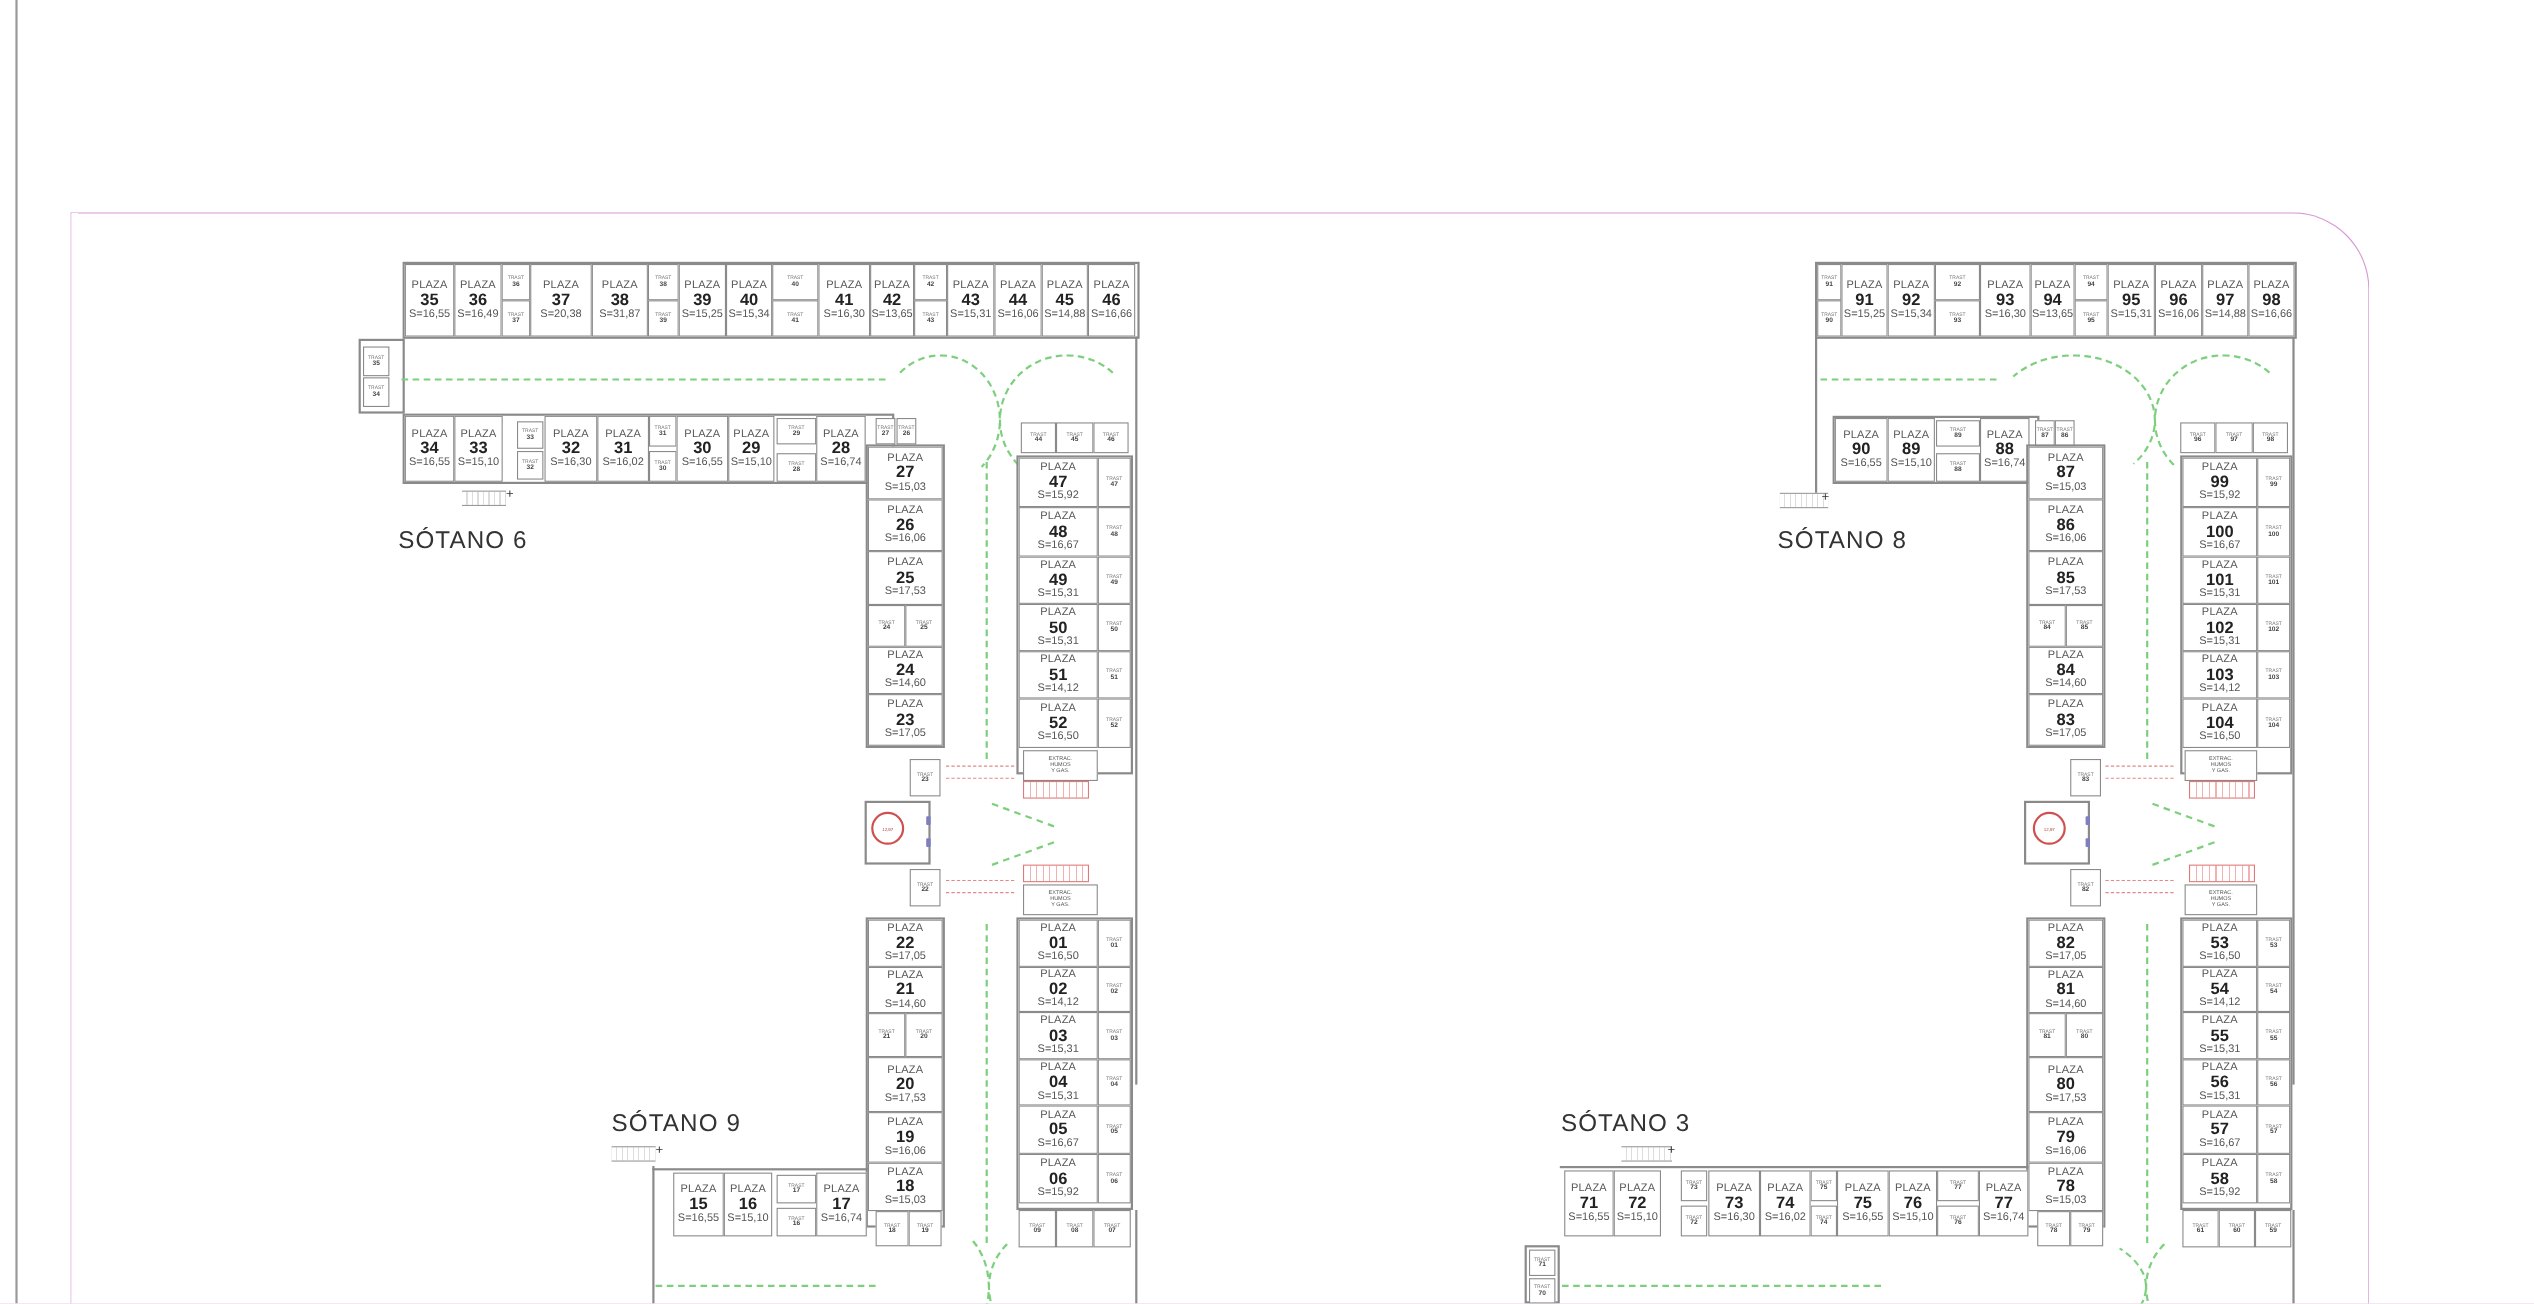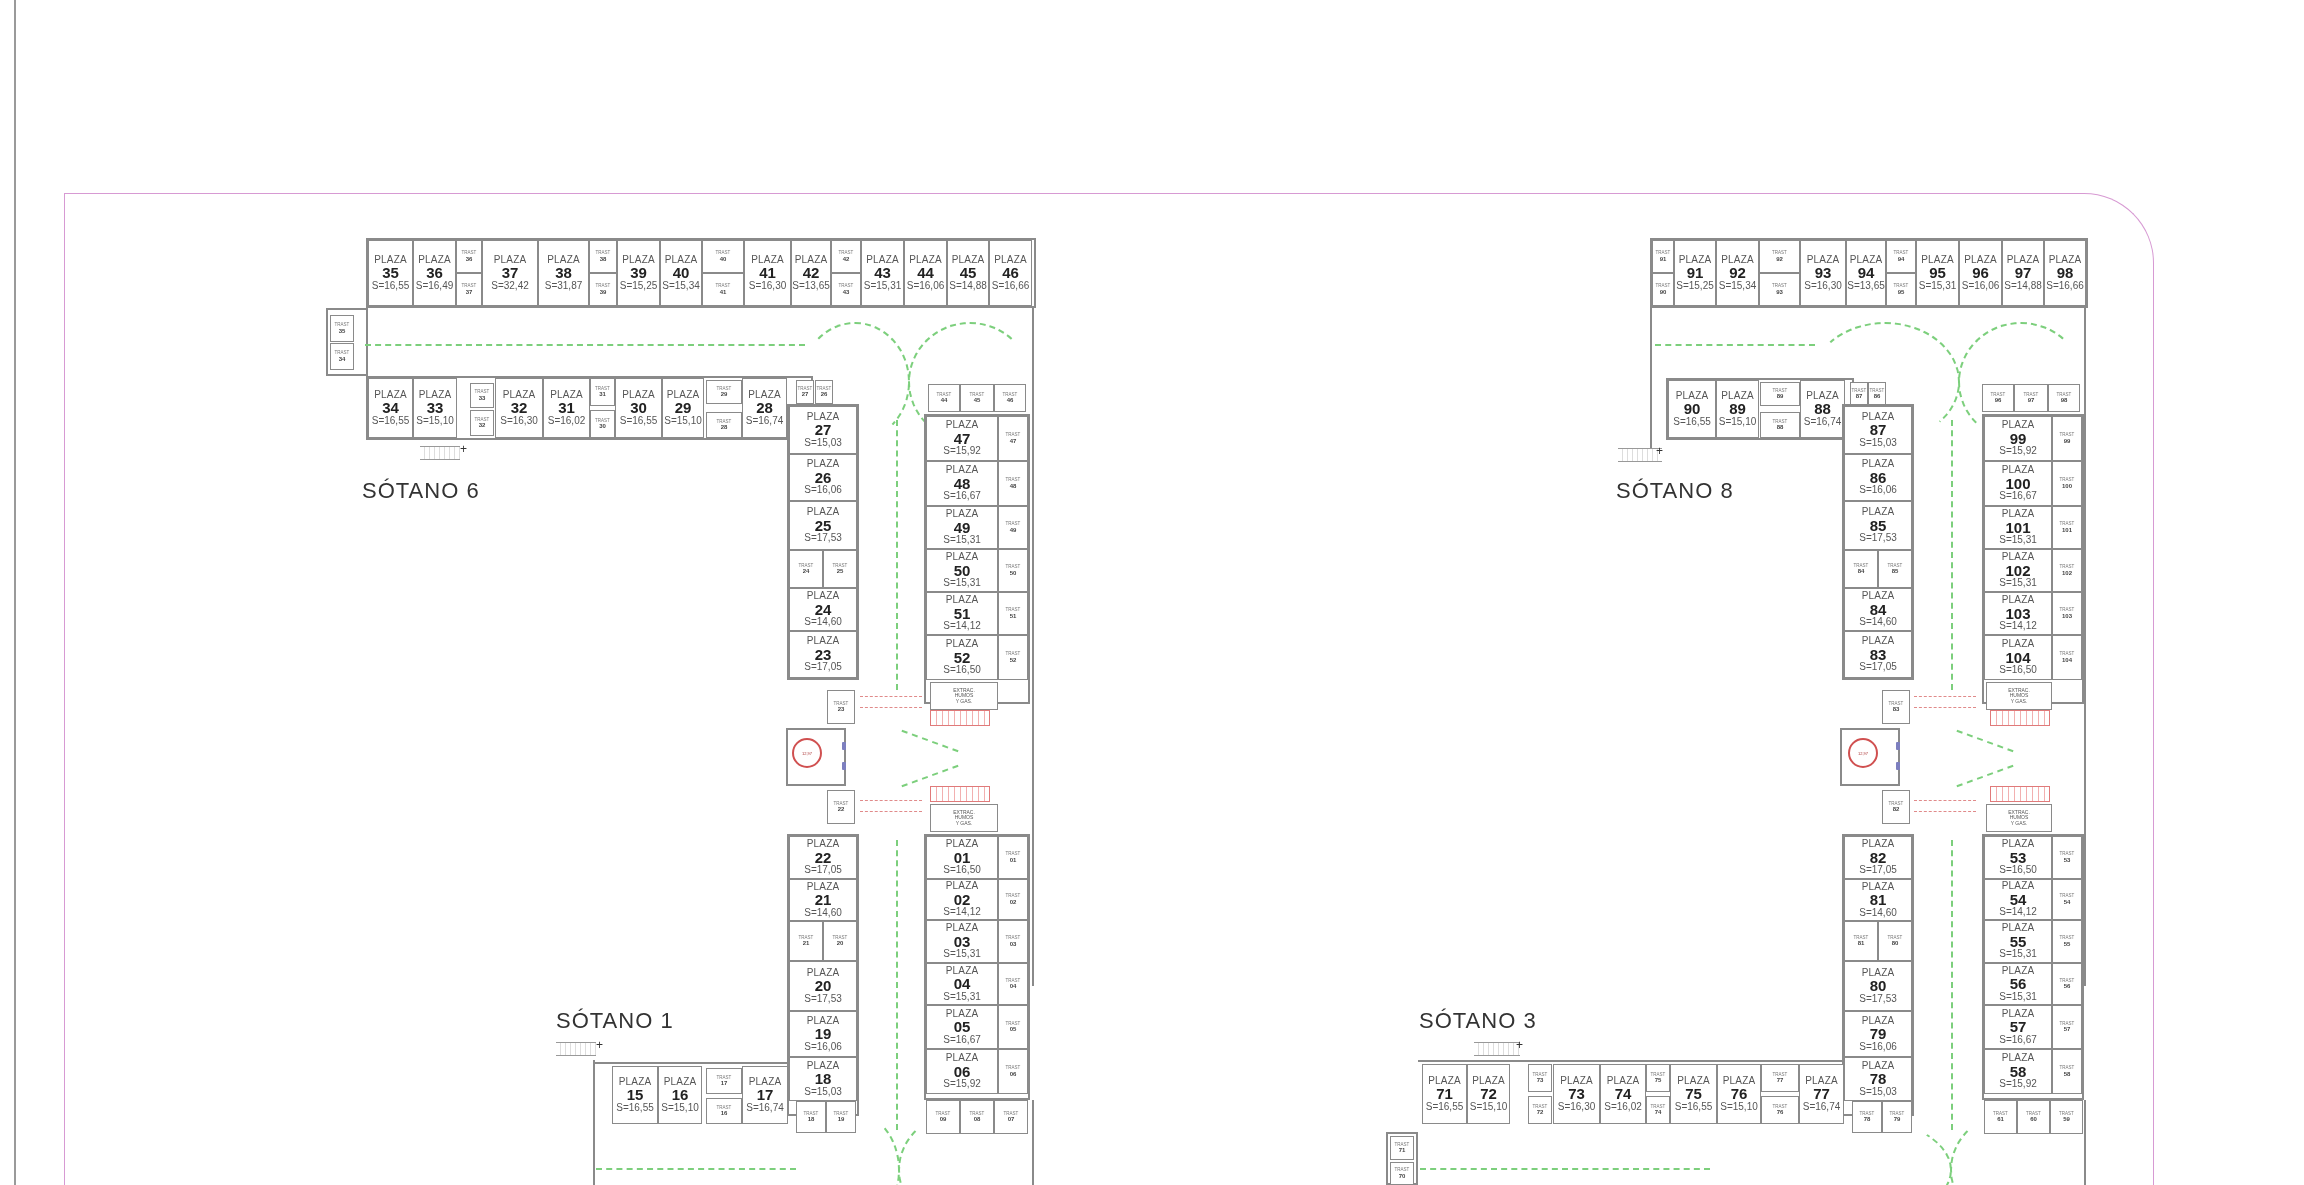--- a/index.html
+++ b/index.html
@@ -26,21 +26,21 @@
   .stair{position:absolute;border-top:1px solid #999;border-bottom:1px solid #999;box-sizing:border-box;background:repeating-linear-gradient(90deg,#fff 0,#fff 4px,#ddd 4px,#ddd 5px);}
   .plus{position:absolute;font-size:12px;color:#333;}
 </style>
 </head>
 <body>
 
 <div class="page-border"></div>
 <div class="property-line"></div>
 
 <div class="level-label" style="left:362px;top:478px;">SÓTANO 6</div>
-<div class="level-label" style="left:556px;top:1008px;">SÓTANO 1</div>
+<div class="level-label" style="left:556px;top:1008px;">SÓTANO 9</div>
 <div class="level-label" style="left:1616px;top:478px;">SÓTANO 8</div>
 <div class="level-label" style="left:1419px;top:1008px;">SÓTANO 3</div>
 
 <div>
 
   <div class="wall" style="left:366px;top:238px;width:670px;height:70px;"></div>
   <div class="wall" style="left:326px;top:308px;width:42px;height:68px;"></div>
   <div class="wall" style="left:1032px;top:306px;width:4px;height:680px;border-width:0 0 0 2px;"></div>
 
   <div class="cell" style="left:368px;top:240px;width:45px;height:66px;">
@@ -57,21 +57,21 @@
       <span class="tl">TRAST</span>
       <span class="tn">36</span>
     </div>
   <div class="tr" style="left:456px;top:273px;width:26px;height:33px;">
       <span class="tl">TRAST</span>
       <span class="tn">37</span>
     </div>
   <div class="cell" style="left:482px;top:240px;width:56px;height:66px;">
       <span class="pl">PLAZA</span>
       <span class="num">37</span>
-      <span class="sup">S=32,42</span>
+      <span class="sup">S=20,38</span>
     </div>
   <div class="cell" style="left:538px;top:240px;width:51px;height:66px;">
       <span class="pl">PLAZA</span>
       <span class="num">38</span>
       <span class="sup">S=31,87</span>
     </div>
   <div class="tr" style="left:589px;top:240px;width:28px;height:33px;">
       <span class="tl">TRAST</span>
       <span class="tn">38</span>
     </div>

